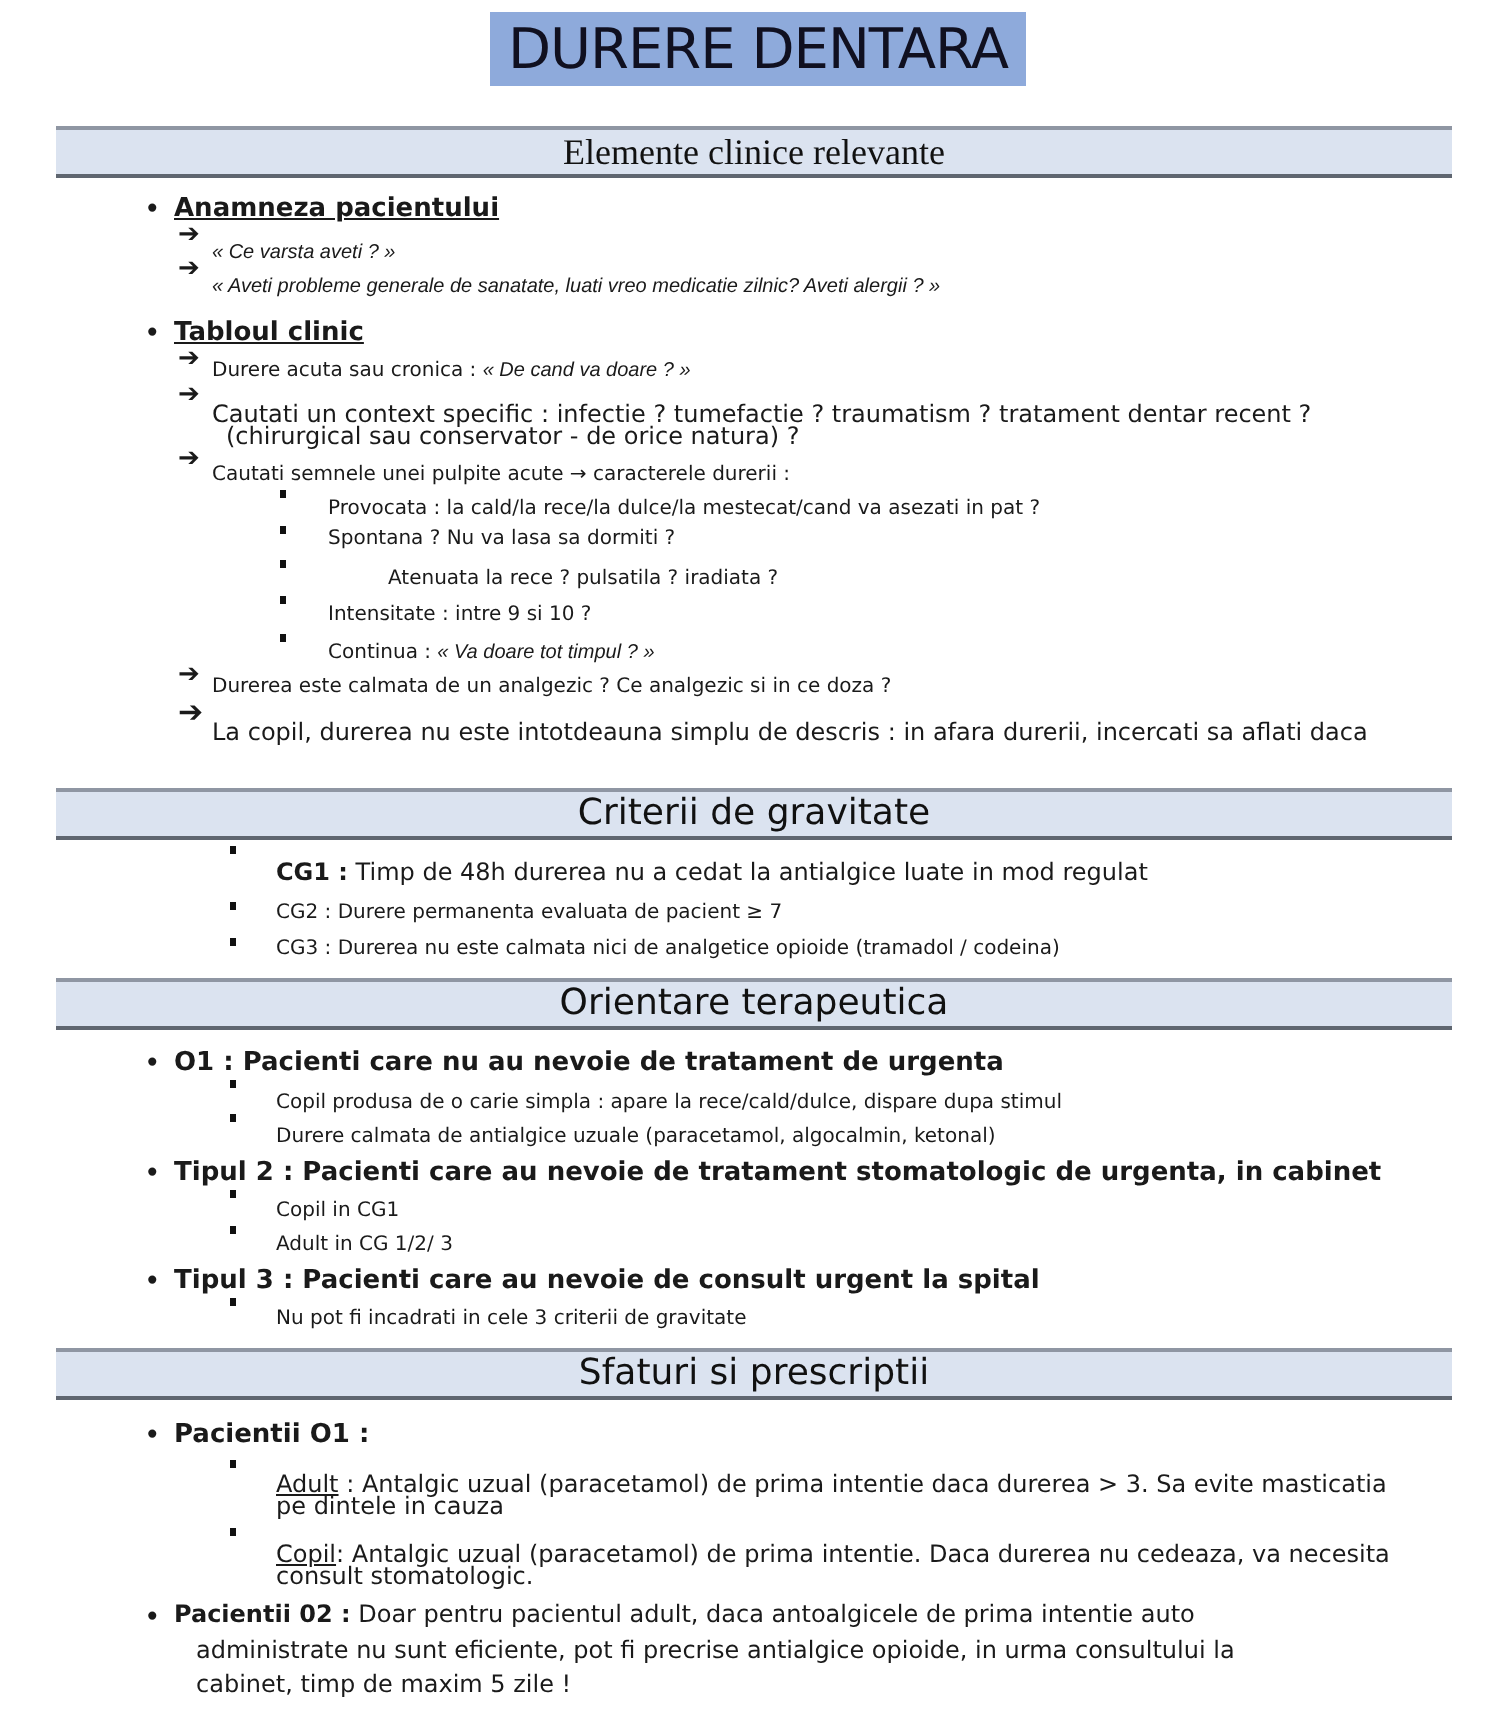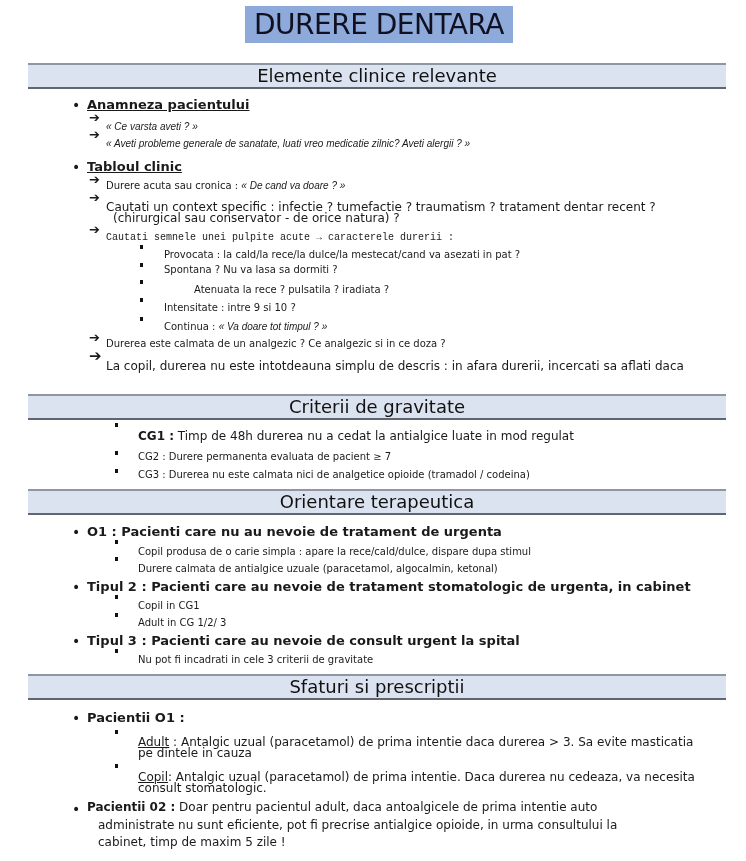--- a/index.html
+++ b/index.html
@@ -27,38 +27,38 @@
   .italic-s { font-family: "Liberation Sans", sans-serif; font-style: italic; font-size: 10px; }
   .small { font-size: 10px; }
   .med { font-size: 12px; }
   .sq { width: 3px; height: 4px; background: #111; }
 </style>
 </head>
 <body>
 
 <div class="abs title">DURERE DENTARA</div>
 
-<div class="abs section-bar" style="top:63px;">Elemente clinice relevante</div>
+<div class="abs section-bar" style="top:63px;font-family:Liberation Serif, serif;">Elemente clinice relevante</div>
 
 <div class="abs bullet" style="left:72px;top:98px;">•</div>
 <div class="abs h-item u" style="left:87px;top:97px;">Anamneza pacientului</div>
 <div class="abs arrow" style="left:89px;top:112px;">➔</div>
 <div class="abs italic-s" style="left:106px;top:121px;">« Ce varsta aveti ? »</div>
 <div class="abs arrow" style="left:89px;top:129px;">➔</div>
 <div class="abs italic-s" style="left:106px;top:138px;">« Aveti probleme generale de sanatate, luati vreo medicatie zilnic? Aveti alergii ? »</div>
 
 <div class="abs bullet" style="left:72px;top:160px;">•</div>
 <div class="abs h-item u" style="left:87px;top:159px;">Tabloul clinic</div>
 <div class="abs arrow" style="left:89px;top:174px;">➔</div>
 <div class="abs small" style="left:106px;top:180px;"><span>Durere acuta sau cronica : </span><span class="italic-s">« De cand va doare ? »</span></div>
 <div class="abs arrow" style="left:89px;top:192px;">➔</div>
 <div class="abs med" style="left:106px;top:200px;">Cautati un context specific : infectie ? tumefactie ? traumatism ? tratament dentar recent ?</div>
 <div class="abs med" style="left:113px;top:211px;">(chirurgical sau conservator - de orice natura) ?</div>
 <div class="abs arrow" style="left:89px;top:224px;">➔</div>
-<div class="abs small" style="left:106px;top:232px;font-family:Liberation Mono, monospace;">Cautati semnele unei pulpite acute → caracterele durerii :</div>
+<div class="abs small" style="left:106px;top:232px;">Cautati semnele unei pulpite acute → caracterele durerii :</div>
 
 <div class="abs sq" style="left:140px;top:245px;"></div>
 <div class="abs small" style="left:164px;top:249px;">Provocata : la cald/la rece/la dulce/la mestecat/cand va asezati in pat ?</div>
 <div class="abs sq" style="left:140px;top:263px;"></div>
 <div class="abs small" style="left:164px;top:264px;">Spontana ? Nu va lasa sa dormiti ?</div>
 <div class="abs sq" style="left:140px;top:280px;"></div>
 <div class="abs small" style="left:164px;top:284px;margin-left:30px;">Atenuata la rece ? pulsatila ? iradiata ?</div>
 <div class="abs sq" style="left:140px;top:298px;"></div>
 <div class="abs small" style="left:164px;top:302px;">Intensitate : intre 9 si 10 ?</div>
 <div class="abs sq" style="left:140px;top:317px;"></div>

